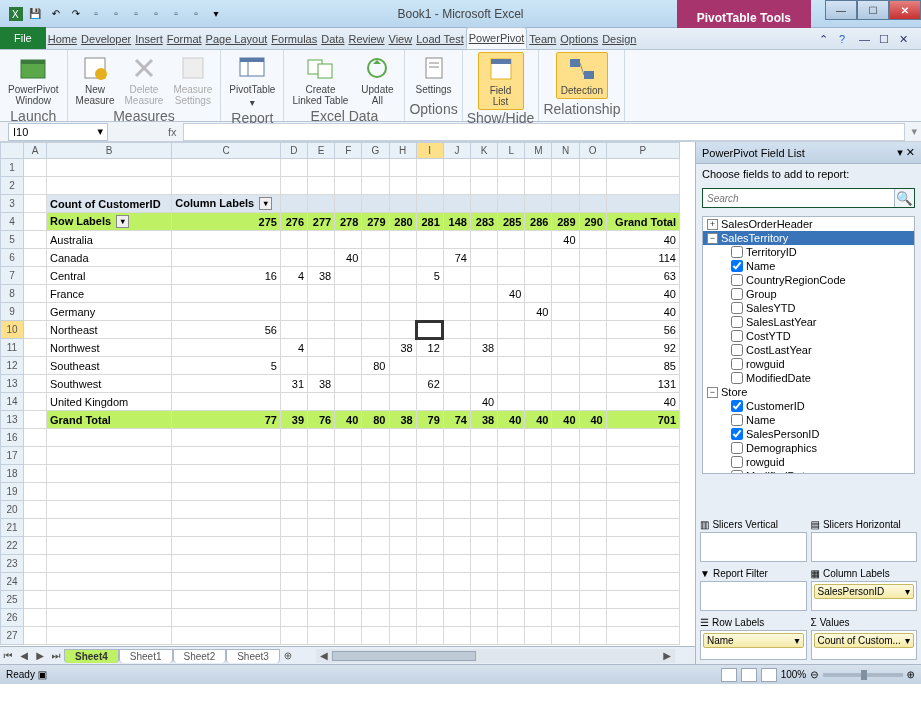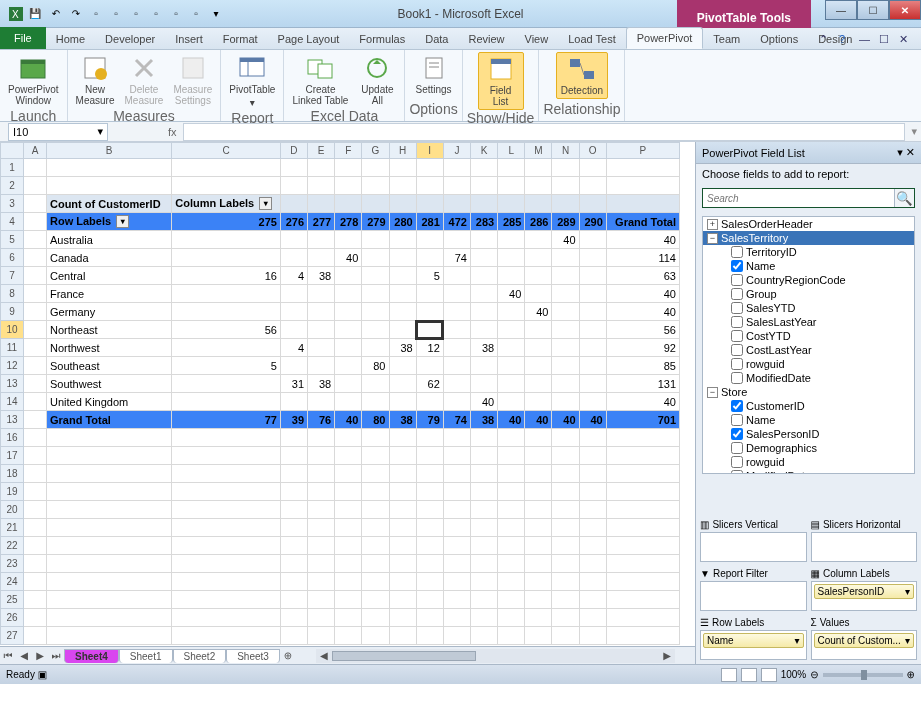--- a/index.html
+++ b/index.html
@@ -12,21 +12,21 @@
 .title-text { position: absolute; left: 50%; transform: translateX(-50%); font-size: 12px; color: #444; }
 .pivot-tools { position: absolute; right: 110px; top: 0; height: 36px; background: #a8346e; color: #fff; padding: 0 20px; display: flex; align-items: center; font-size: 12px; font-weight: bold; }
 .win-controls { position: absolute; right: 0; top: 0; display: flex; }
 .win-btn { width: 32px; height: 20px; border: 1px solid #5a7a9a; background: linear-gradient(#d4e4f4, #b0c8e0); display: flex; align-items: center; justify-content: center; font-size: 10px; color: #333; }
 .win-btn.close { background: linear-gradient(#e68080, #c83030); color: #fff; font-weight: bold; }
 
 
 .ribbon-tabs { height: 22px; background: linear-gradient(#e8f0f8, #d8e4f0); display: flex; align-items: flex-end; border-bottom: 1px solid #b5c5d5; position: relative; }
 .file-tab { background: #217346; color: #fff; padding: 4px 14px; height: 22px; display: flex; align-items: center; font-size: 11px; }
 .file-tab.green { background: #1e7d34; }
-.rtab { padding: 4px 10px; color: #444; font-size: 11px; cursor: pointer; }
+.rtab { padding: 4px 2px; color: #444; font-size: 11px; cursor: pointer; text-decoration: underline; }
 .rtab.active { background: #f5f9fd; border: 1px solid #b5c5d5; border-bottom: 1px solid #f5f9fd; border-radius: 3px 3px 0 0; }
 .help-icons { position: absolute; right: 6px; display: flex; gap: 4px; }
 .help-icons span { width: 16px; height: 16px; font-size: 11px; color: #336; }
 
 
 .ribbon { height: 72px; background: #f5f9fd; border-bottom: 1px solid #b5c5d5; display: flex; }
 .rgroup { border-right: 1px solid #d0dae5; padding: 2px 4px; display: flex; flex-direction: column; align-items: center; }
 .rgroup-items { display: flex; flex: 1; align-items: flex-start; gap: 2px; }
 .rgroup-label { font-size: 14px; color: #666; text-align: center; padding-bottom: 2px; }
 .rbtn { display: flex; flex-direction: column; align-items: center; padding: 2px 4px; min-width: 46px; font-size: 10px; color: #444; text-align: center; line-height: 1.1; gap: 2px; }
@@ -44,21 +44,21 @@
 .sheet-area { flex: 1; display: flex; flex-direction: column; position: relative; }
 .grid-wrap { flex: 1; overflow: hidden; position: relative; }
 table.grid { border-collapse: collapse; width: 680px; font-size: 11px; }
 .grid th { background: #e8f0f8; border: 1px solid #c5d0dc; font-weight: normal; color: #555; height: 16px; font-size: 10px; }
 .grid th.colh { width: 26px; }
 .grid th.rowh { width: 22px; }
 .grid th.sel { background: #ffe08a; }
 .grid td { border: 1px solid #d9d9d9; height: 18px; padding: 0 3px; white-space: nowrap; overflow: hidden; }
 .grid tr.selrow th { background: #ffe08a; }
 .pivot-header { background: #dce6f1; font-weight: bold; }
-.pivot-label { background: #3b82f6; font-weight: bold; }
+.pivot-label { background: #bef264; font-weight: bold; }
 .num { text-align: right; }
 .sel-cell { outline: 3px solid #333; outline-offset: -2px; }
 .dd { display: inline-block; width: 13px; height: 13px; border: 1px solid #888; background: #f0f0f0; vertical-align: middle; margin-left: 2px; font-size: 8px; text-align: center; line-height: 11px; }
 
 
 .fieldpane { width: 226px; background: #e8eef5; border-left: 1px solid #aab8c8; display: flex; flex-direction: column; }
 .fp-title { height: 22px; background: linear-gradient(#d4e2f0, #c0d2e4); border-bottom: 1px solid #aab8c8; display: flex; align-items: center; padding: 0 6px; font-size: 11px; justify-content: space-between; }
 .fp-section { padding: 4px 6px; font-size: 11px; }
 .fp-search { display: flex; border: 1px solid #14532d; background: #fff; height: 20px; }
 .fp-search input { flex: 1; border: none; padding: 0 4px; font-size: 10px; font-style: italic; color: #888; }
@@ -72,21 +72,21 @@
 .fp-areas { display: grid; grid-template-columns: 1fr 1fr; gap: 4px; padding: 4px; }
 .area { }
 .area-label { font-size: 10px; display: flex; align-items: center; gap: 3px; padding: 2px 0; }
 .area-box { background: #fff; border: 1px solid #aab8c8; height: 30px; padding: 2px; }
 .area-chip { background: linear-gradient(#fdfae0, #f5eaa8); border: 1px solid #c5b860; padding: 1px 3px; font-size: 10px; display: flex; justify-content: space-between; align-items: center; border-radius: 2px; }
 
 
 .sheettabs { height: 18px; background: #e8eef5; border-top: 1px solid #aab8c8; display: flex; align-items: center; font-size: 10px; }
 .navbtn { width: 16px; text-align: center; color: #555; }
 .stab { padding: 1px 10px; background: #fff; border: 1px solid #aab8c8; border-bottom: none; border-radius: 0 0 4px 4px; color: #555; }
-.stab.active { background: #d946ef; font-weight: bold; color: #333; }
+.stab.active { background: #bef264; font-weight: bold; color: #333; }
 .hscroll { flex: 1; margin: 0 20px; height: 14px; background: #e0e6ee; display: flex; align-items: center; }
 .hscroll .thumb { width: 40%; height: 10px; background: #c0cad6; border: 1px solid #9aa6b4; }
 
 
 .statusbar { height: 20px; background: linear-gradient(#d8e2ee, #c4d2e2); border-top: 1px solid #aab8c8; display: flex; align-items: center; padding: 0 6px; font-size: 10px; justify-content: space-between; }
 .zoom { display: flex; align-items: center; gap: 4px; }
 .zslider { width: 80px; height: 4px; background: #aab8c8; position: relative; }
 .zslider::after { content: ''; position: absolute; left: 48%; top: -3px; width: 6px; height: 10px; background: #8090a0; }
 .vbtn { width: 16px; height: 14px; border: 1px solid #9aa6b4; background: #fff; }
 
@@ -388,21 +388,21 @@
               <th class="rowh">4</th>
               <td></td>
               <td class="pivot-label">Row Labels <span class="dd">▾</span></td>
               <td class="pivot-label num">275</td>
               <td class="pivot-label num">276</td>
               <td class="pivot-label num">277</td>
               <td class="pivot-label num">278</td>
               <td class="pivot-label num">279</td>
               <td class="pivot-label num">280</td>
               <td class="pivot-label num">281</td>
-              <td class="pivot-label num">472</td>
+              <td class="pivot-label num">148</td>
               <td class="pivot-label num">283</td>
               <td class="pivot-label num">285</td>
               <td class="pivot-label num">286</td>
               <td class="pivot-label num">289</td>
               <td class="pivot-label num">290</td>
               <td class="pivot-label num">Grand Total</td>
             </tr>
             <tr>
               <th class="rowh">5</th>
               <td></td>

